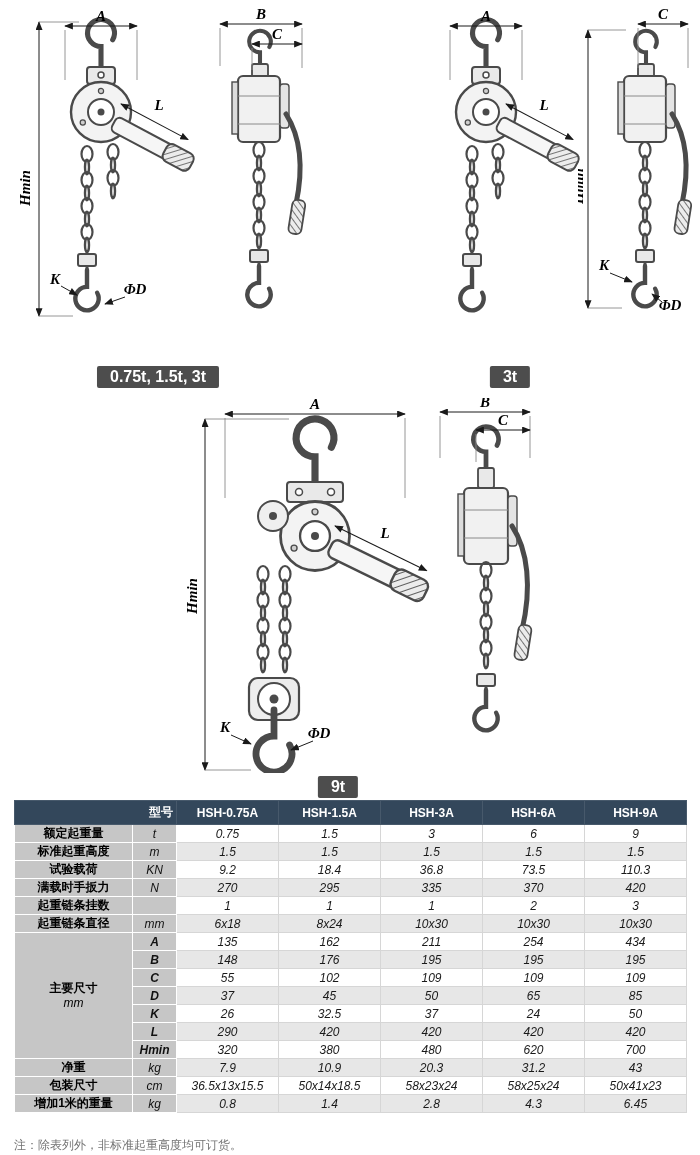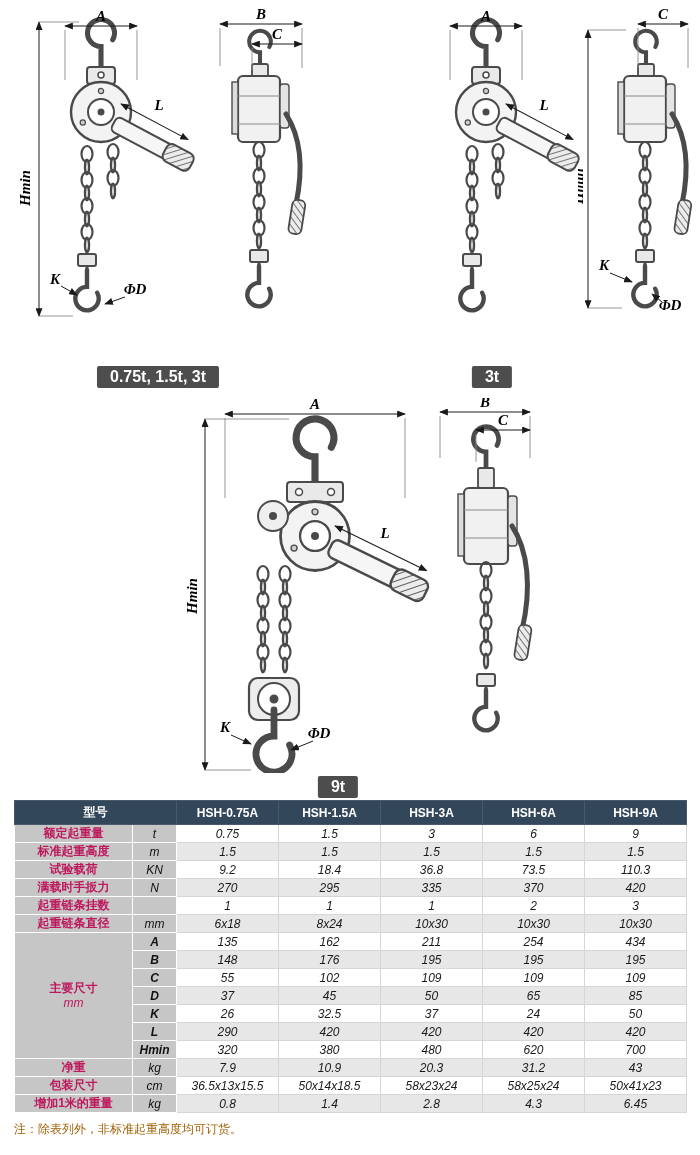--- a/index.html
+++ b/index.html
@@ -18,32 +18,32 @@
            background:var(--badge-bg,#4d4d4d); color:#fff; font-size:16px; font-weight:bold;
            padding:2px 13px; border-radius:2px; white-space:nowrap; }
 
   
   .spec { position:absolute; left:14px; top:800px; width:672px; }
   table { border-collapse:collapse; width:672px; table-layout:fixed; font-size:12px; }
   th, td { border:1px solid #d6d6d6; padding:0 3px; height:18px; text-align:center;
            overflow:hidden; white-space:nowrap; }
   thead th { background:var(--header-bg,#33475b); color:#fff; 
              font-weight:bold; border-color:#47596b; height:24px; }
-  thead th.model-lbl { text-align:center; font-style:normal; }
+  thead th.model-lbl { text-align:right; font-style:normal; }
   th.lbl { background:var(--label-bg,#c6c6c6); font-weight:bold; font-style:normal;
-           color:#be185d; border-color:#fff; }
+           color:#000000; border-color:#fff; }
   td.unit { background:var(--label-bg,#c6c6c6); font-style:italic; color:#111;
             border-color:#fff; }
   td.dimletter { font-weight:bold; }
   td.val { font-style:italic; color:#1a1a1a; }
   tbody tr:nth-child(odd) td.val { background:#fff; }
   tbody tr:nth-child(even) td.val { background:var(--row-alt,#e7e7e7); }
   th.lbl.dims { line-height:1.25; }
   .dims-unit { font-style:italic; font-weight:normal; }
-  .note { margin-top:8px; font-size:12px; color:#a16207; text-align:left; }
+  .note { margin-top:24px; font-size:12px; color:#737373; text-align:left; }
 </style>
 </head>
 <body>
 
 <div class="page">
 
   <svg width="0" height="0" style="position:absolute" aria-hidden="true">
     <defs>
       <marker id="arr" viewBox="0 0 10 8" markerWidth="9" markerHeight="7" refX="9" refY="4" orient="auto-start-reverse">
         <path d="M0,0 L10,4 L0,8 Z" fill="#1a1a1a"></path>
@@ -174,21 +174,21 @@
     <line class="ext" x1="10" y1="22" x2="48" y2="22"></line>
     <line class="ext" x1="10" y1="300" x2="44" y2="300"></line>
     <text class="dlbl" transform="translate(5,178) rotate(-90)" text-anchor="middle">Hmin</text>
     <text class="dlbl" x="26" y="262" text-anchor="middle">K</text>
     <line class="dim" x1="32" y1="265" x2="54" y2="274" marker-end="url(#arr)"></line>
     <text class="dlbl" x="92" y="302" text-anchor="middle">ΦD</text>
     <line class="dim" x1="84" y1="294" x2="74" y2="286" marker-end="url(#arr)"></line>
   </svg>
 
   <div class="badge" style="left:158px; top:366px">0.75t, 1.5t, 3t</div>
-  <div class="badge" style="left:492px; top:366px">3t</div>
+  <div class="badge" style="left:510px; top:366px">3t</div>
 
   <svg class="dwg" style="left:185px; top:398px" width="255" height="375" viewBox="0 0 255 375">
     <use href="#hk" transform="translate(130,44) scale(2.1)"></use>
     <rect x="102" y="84" width="56" height="20" rx="3" fill="#e9e9e9" stroke="#4a4a4a" stroke-width="2"></rect>
     <circle cx="114" cy="94" r="3.5" fill="#fff" stroke="#4a4a4a" stroke-width="1.5"></circle>
     <circle cx="146" cy="94" r="3.5" fill="#fff" stroke="#4a4a4a" stroke-width="1.5"></circle>
     <g transform="translate(130,138) scale(1.15)">
         <use href="#bodyF"></use>
       </g>
     <circle cx="88" cy="118" r="15" fill="#efefef" stroke="#4a4a4a" stroke-width="2"></circle>

